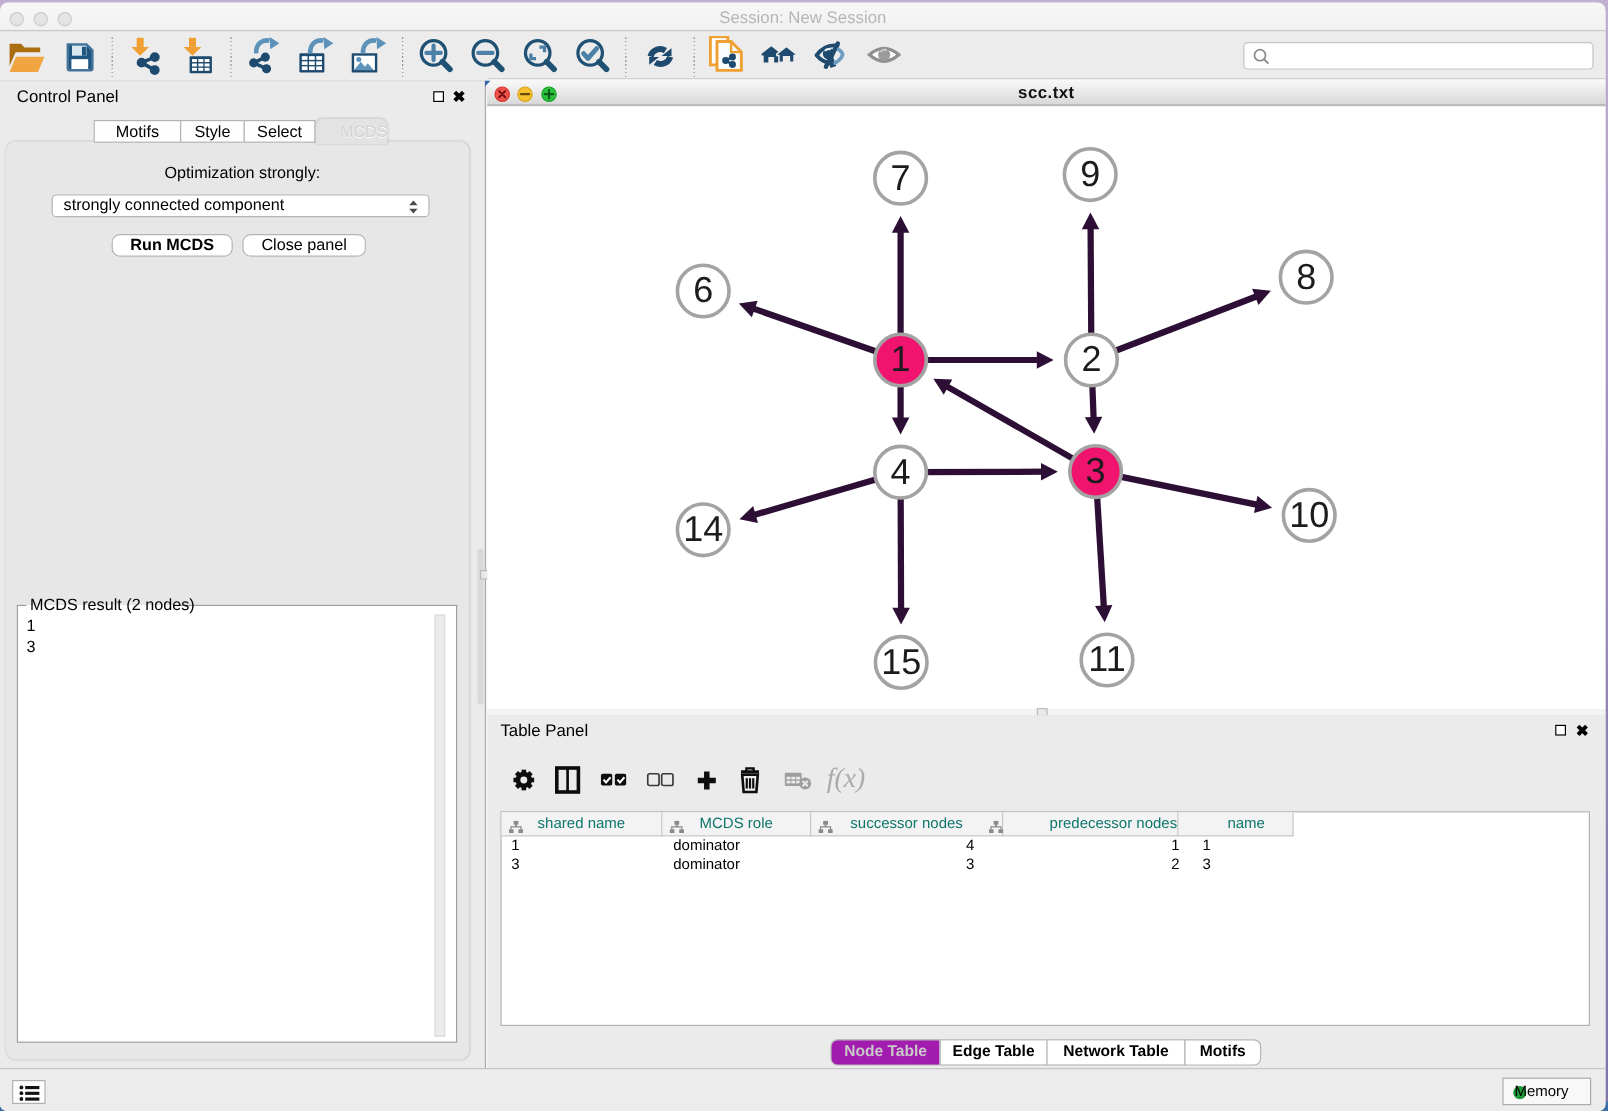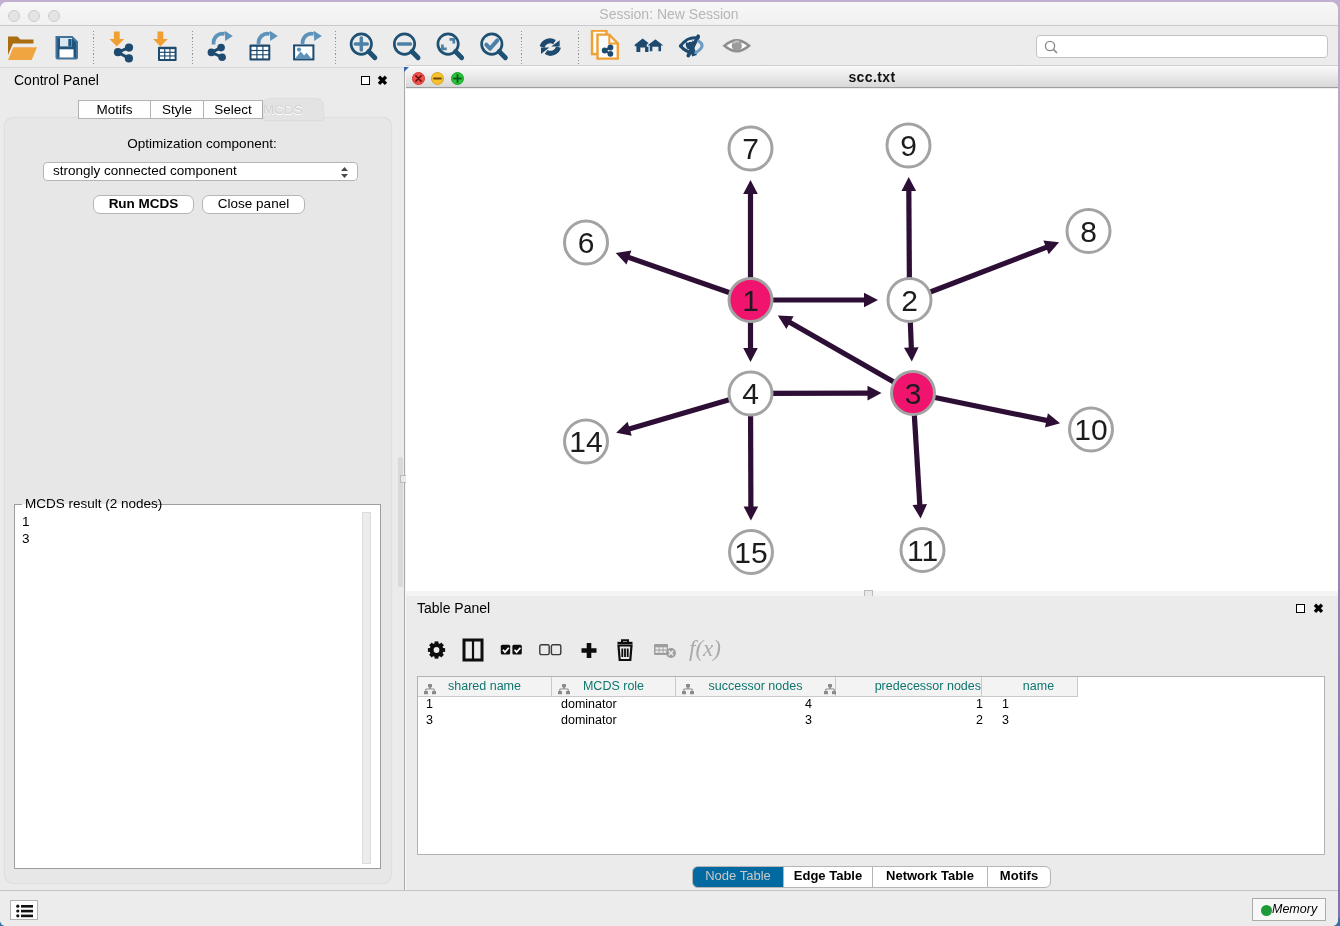--- a/index.html
+++ b/index.html
@@ -23,21 +23,21 @@
 #searchbox { position:absolute; left:1036px; top:8px; width:292px; height:23px;
   background:#fff; border:1px solid #c3c3c3; border-radius:4px; }
 
 #cpanel { position:absolute; left:0; top:66px; width:404px; bottom:36px; background:#ebebeb;padding-left:28px; }
 #cpanel-title { position:absolute; left:14px; top:4px; font-size:14px; color:#000; }
 .float-ic { position:absolute; width:9px; height:9px; border:1.6px solid #000; background:#fff; }
 .close-x { position:absolute; font-size:13px; font-weight:bold; color:#000; }
 .tab { position:absolute; top:32px; height:19px; background:#fefefe; border:1px solid #b2b2b2;
   font-size:13.5px; text-align:center; line-height:18px; color:#000; }
 #tab-mcds { position:absolute; left:263px; top:31px; width:60px; height:21px; background:#e3e3e3;
-  border-radius:7px 7px 0 0; font-size:13.5px; text-align:left; line-height:21px; color:#d2d2d2;
+  border-radius:7px 7px 0 0; font-size:13.5px; text-align:right; line-height:21px; color:#d2d2d2;
   text-shadow:0 1px 0 #fff; box-shadow:0 0 2px rgba(0,0,0,0.18); }
 #cpanel-content { position:absolute; left:5px; right:13px; top:50px; bottom:7px;
   background:#e7e7e7; border-radius:8px; box-shadow:0 0 2px rgba(0,0,0,0.18); }
 #cpanel-thumb { position:absolute; right:1px; top:389px; width:5px; height:130px; background:#d9d9d9; border-radius:2.5px;}
 #opt-label { position:absolute; left:0; width:100%; top:68px; text-align:center; font-size:13.5px; }
 #dropdown { position:absolute; left:43px; top:94px; width:315px; height:19px; background:#fff;
   border:1px solid #b5b5b5; border-radius:4px; font-size:13.5px; line-height:15px; padding-left:9px; }
 .btn { position:absolute; top:127px; height:19px; background:#fff; border:1px solid #b5b5b5;
   border-radius:7px; font-size:13.5px; text-align:center; line-height:16px; }
 #fieldset { position:absolute; left:14px; top:436px; width:367px; height:365px;
@@ -219,21 +219,21 @@
   <div id="cpanel">
     <div id="cpanel-title">Control Panel</div>
     <div class="float-ic" style="left:361px; top:8px;"></div>
     <div class="close-x" style="left:377px; top:5px;">✖</div>
     <div id="cpanel-content"></div>
     <div class="tab" style="left:78px; width:73px;">Motifs</div>
     <div class="tab" style="left:150px; width:54px;">Style</div>
     <div class="tab" style="left:203px; width:60px;">Select</div>
     <div id="tab-mcds">MCDS</div>
     <div id="cpanel-thumb"></div>
-    <div id="opt-label">Optimization component:</div>
+    <div id="opt-label">Optimization strongly:</div>
     <div id="dropdown">strongly connected component
       <svg style="position:absolute; right:8px; top:3px;" width="9" height="13" viewBox="0 0 9 13">
         <path d="M1 5 L4.5 1 L8 5 Z M1 8 L4.5 12 L8 8 Z" fill="#4a4a4a"></path>
       </svg>
     </div>
     <div class="btn" style="left:93px; width:101px;font-weight:bold;">Run MCDS</div>
     <div class="btn" style="left:202px; width:103px;">Close panel</div>
     <div id="fieldset">
       <div id="fs-scroll"></div>
       <div id="fs-text">1<br>3</div>
@@ -437,21 +437,21 @@
 <div class="td" style="left:418px; top:19px; width:147px; text-align:right;">1</div>
 <div class="td" style="left:584px; top:19px;">1</div>
 <div class="td" style="left:8px; top:35px;">3</div>
 <div class="td" style="left:143px; top:35px;">dominator</div>
 <div class="td" style="left:258px; top:35px; width:136px; text-align:right;">3</div>
 <div class="td" style="left:418px; top:35px; width:147px; text-align:right;">2</div>
 <div class="td" style="left:584px; top:35px;">3</div>
         </div>
     </div>
     <div id="btabs">
-      <div class="btab" style="left:286px; width:92px; background:#0369a1; color:#c9c9c9; border-radius:6px 0 0 6px; font-weight:normal;">Node Table</div>
+      <div class="btab" style="left:286px; width:92px; background:#a21caf; color:#c9c9c9; border-radius:6px 0 0 6px; font-weight:bold;">Node Table</div>
       <div class="btab" style="left:377px; width:90px;">Edge Table</div>
       <div class="btab" style="left:466px; width:116px;">Network Table</div>
       <div class="btab" style="left:581px; width:64px; border-radius:0 6px 6px 0;">Motifs</div>
     </div>
   </div>
 
   <div id="statusbar">
     <div id="listbtn">
         <svg style="position:absolute;left:5px;top:3px;" width="17" height="14" viewBox="0 0 17 14">
 <g fill="#111">
@@ -459,16 +459,16 @@
             <circle cx="1.8" cy="7" r="1.6"></circle>
             <circle cx="1.8" cy="11.8" r="1.6"></circle>
 <rect x="5" y="1" width="12" height="2.6"></rect>
             <rect x="5" y="5.8" width="12" height="2.6"></rect>
             <rect x="5" y="10.6" width="12" height="2.6"></rect>
           </g>
         </svg>
       </div>
     <div id="membtn">
         <span style="position:absolute;left:8px;top:5.5px;width:11px;height:11px;border-radius:50%;background:#1d9b37;"></span>
-<span style="position:absolute;left:19px;top:3px;font-style:italic;">Memory</span>
+<span style="position:absolute;left:9px;top:3px;">Memory</span>
       </div>
   </div>
 </div>
 
 </body></html>

